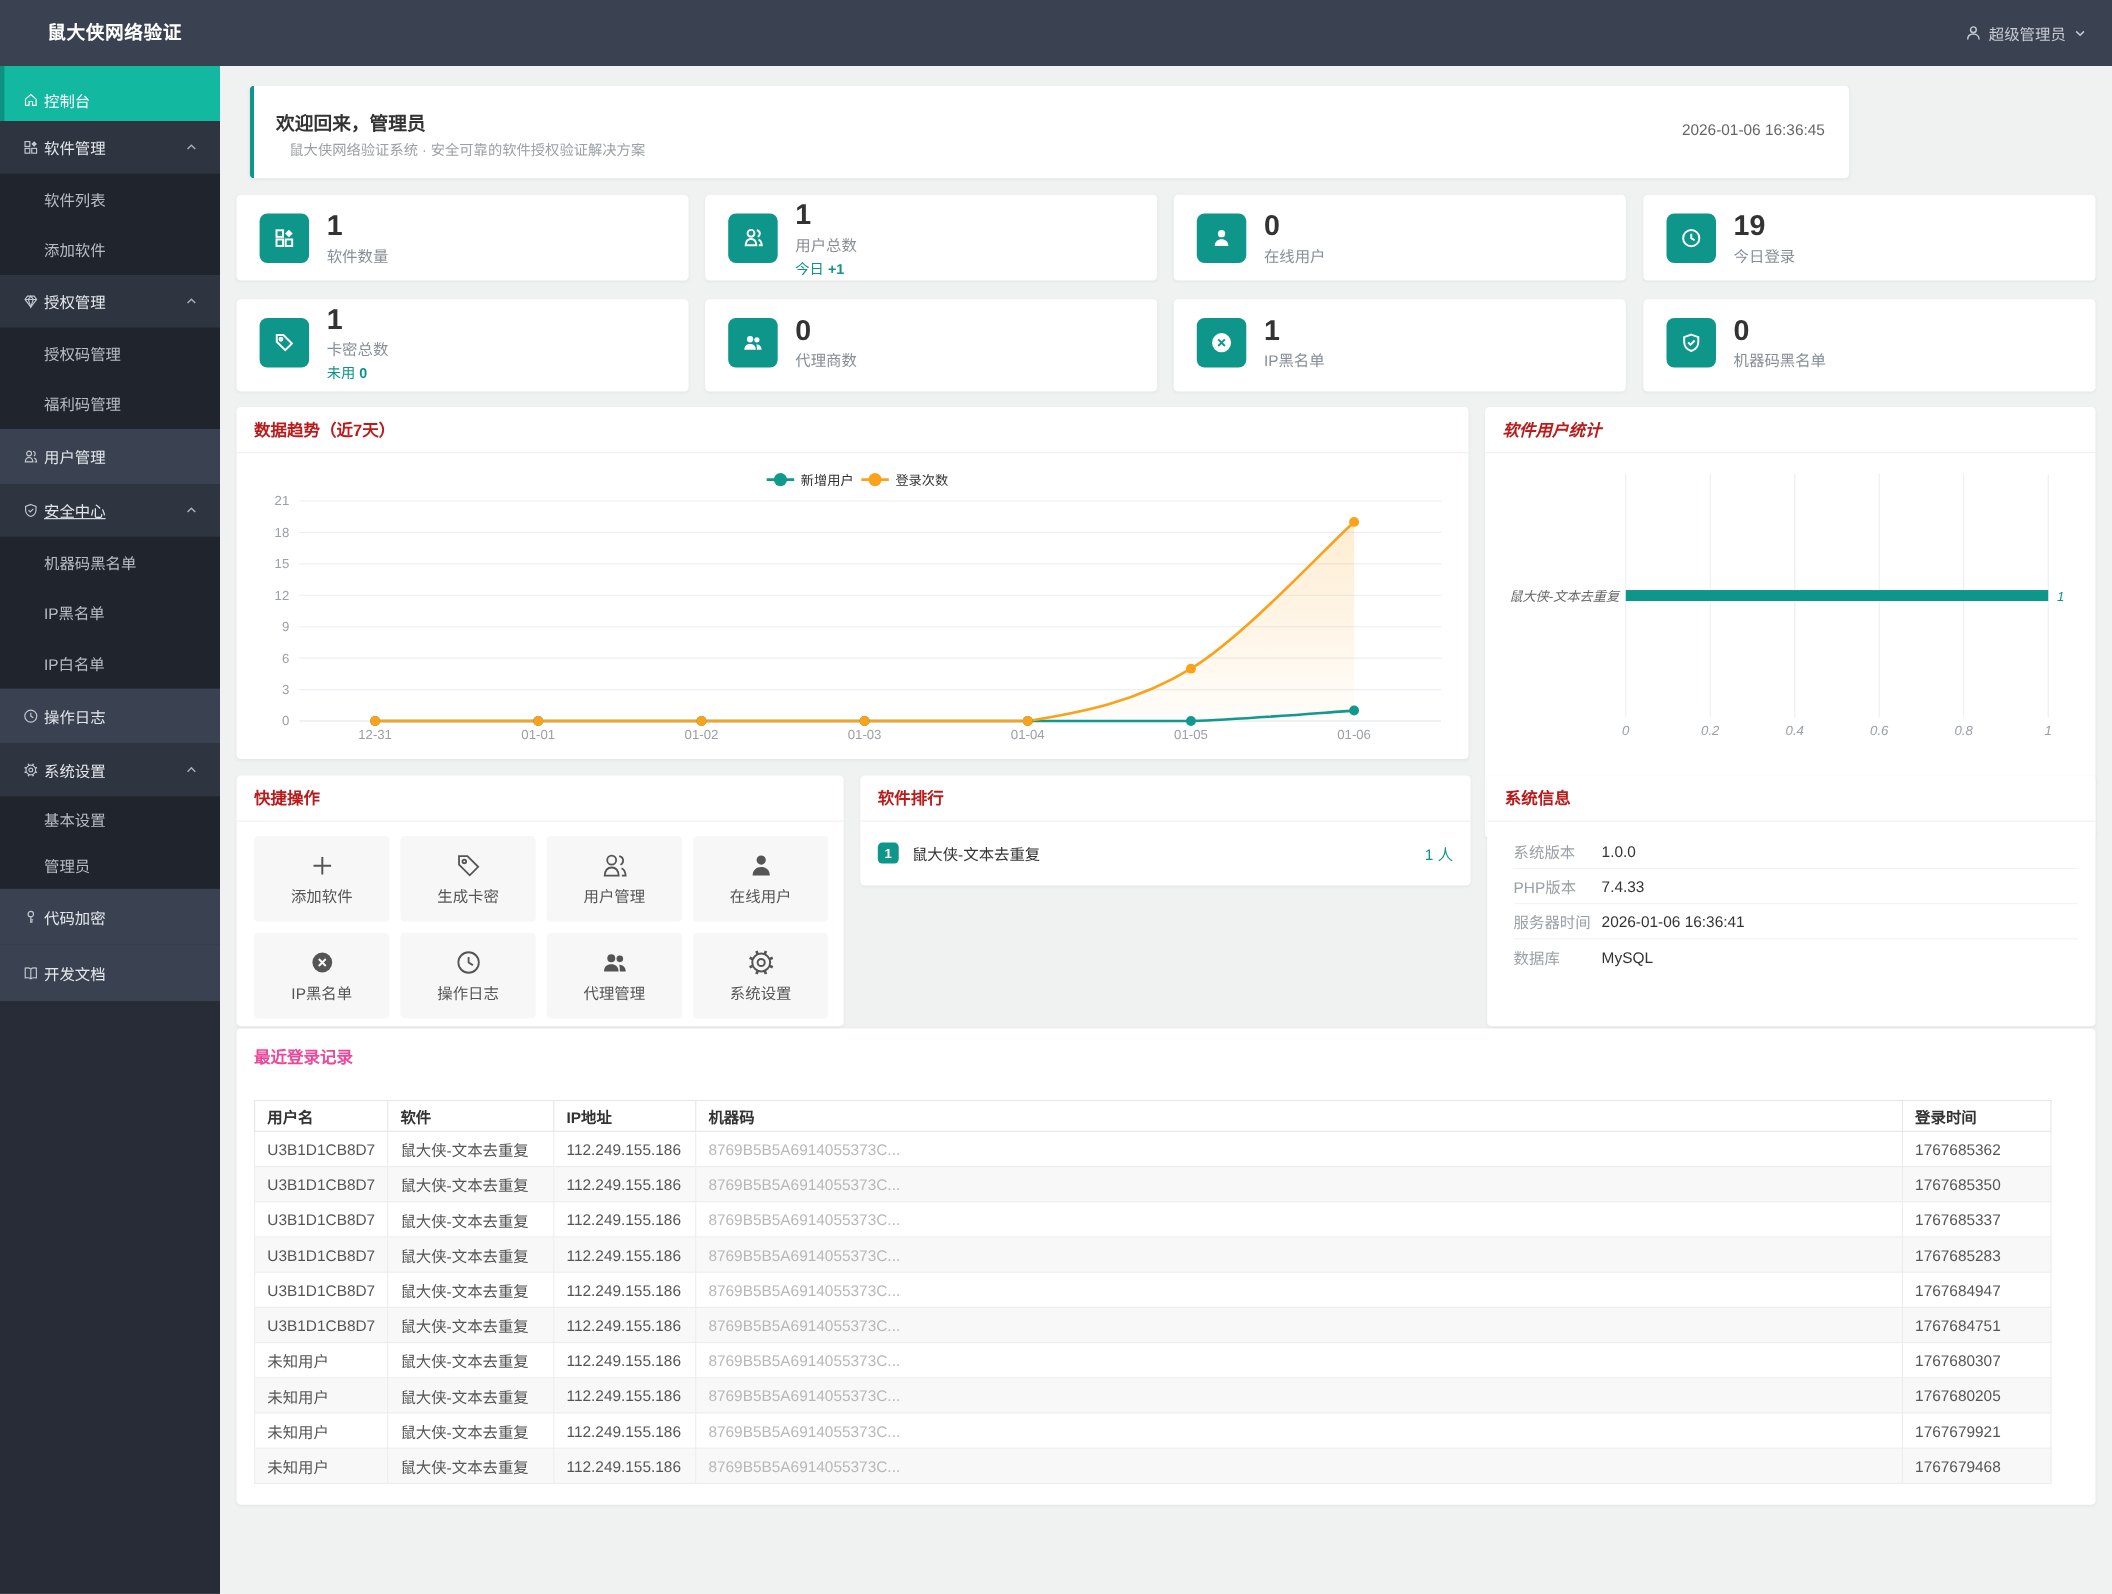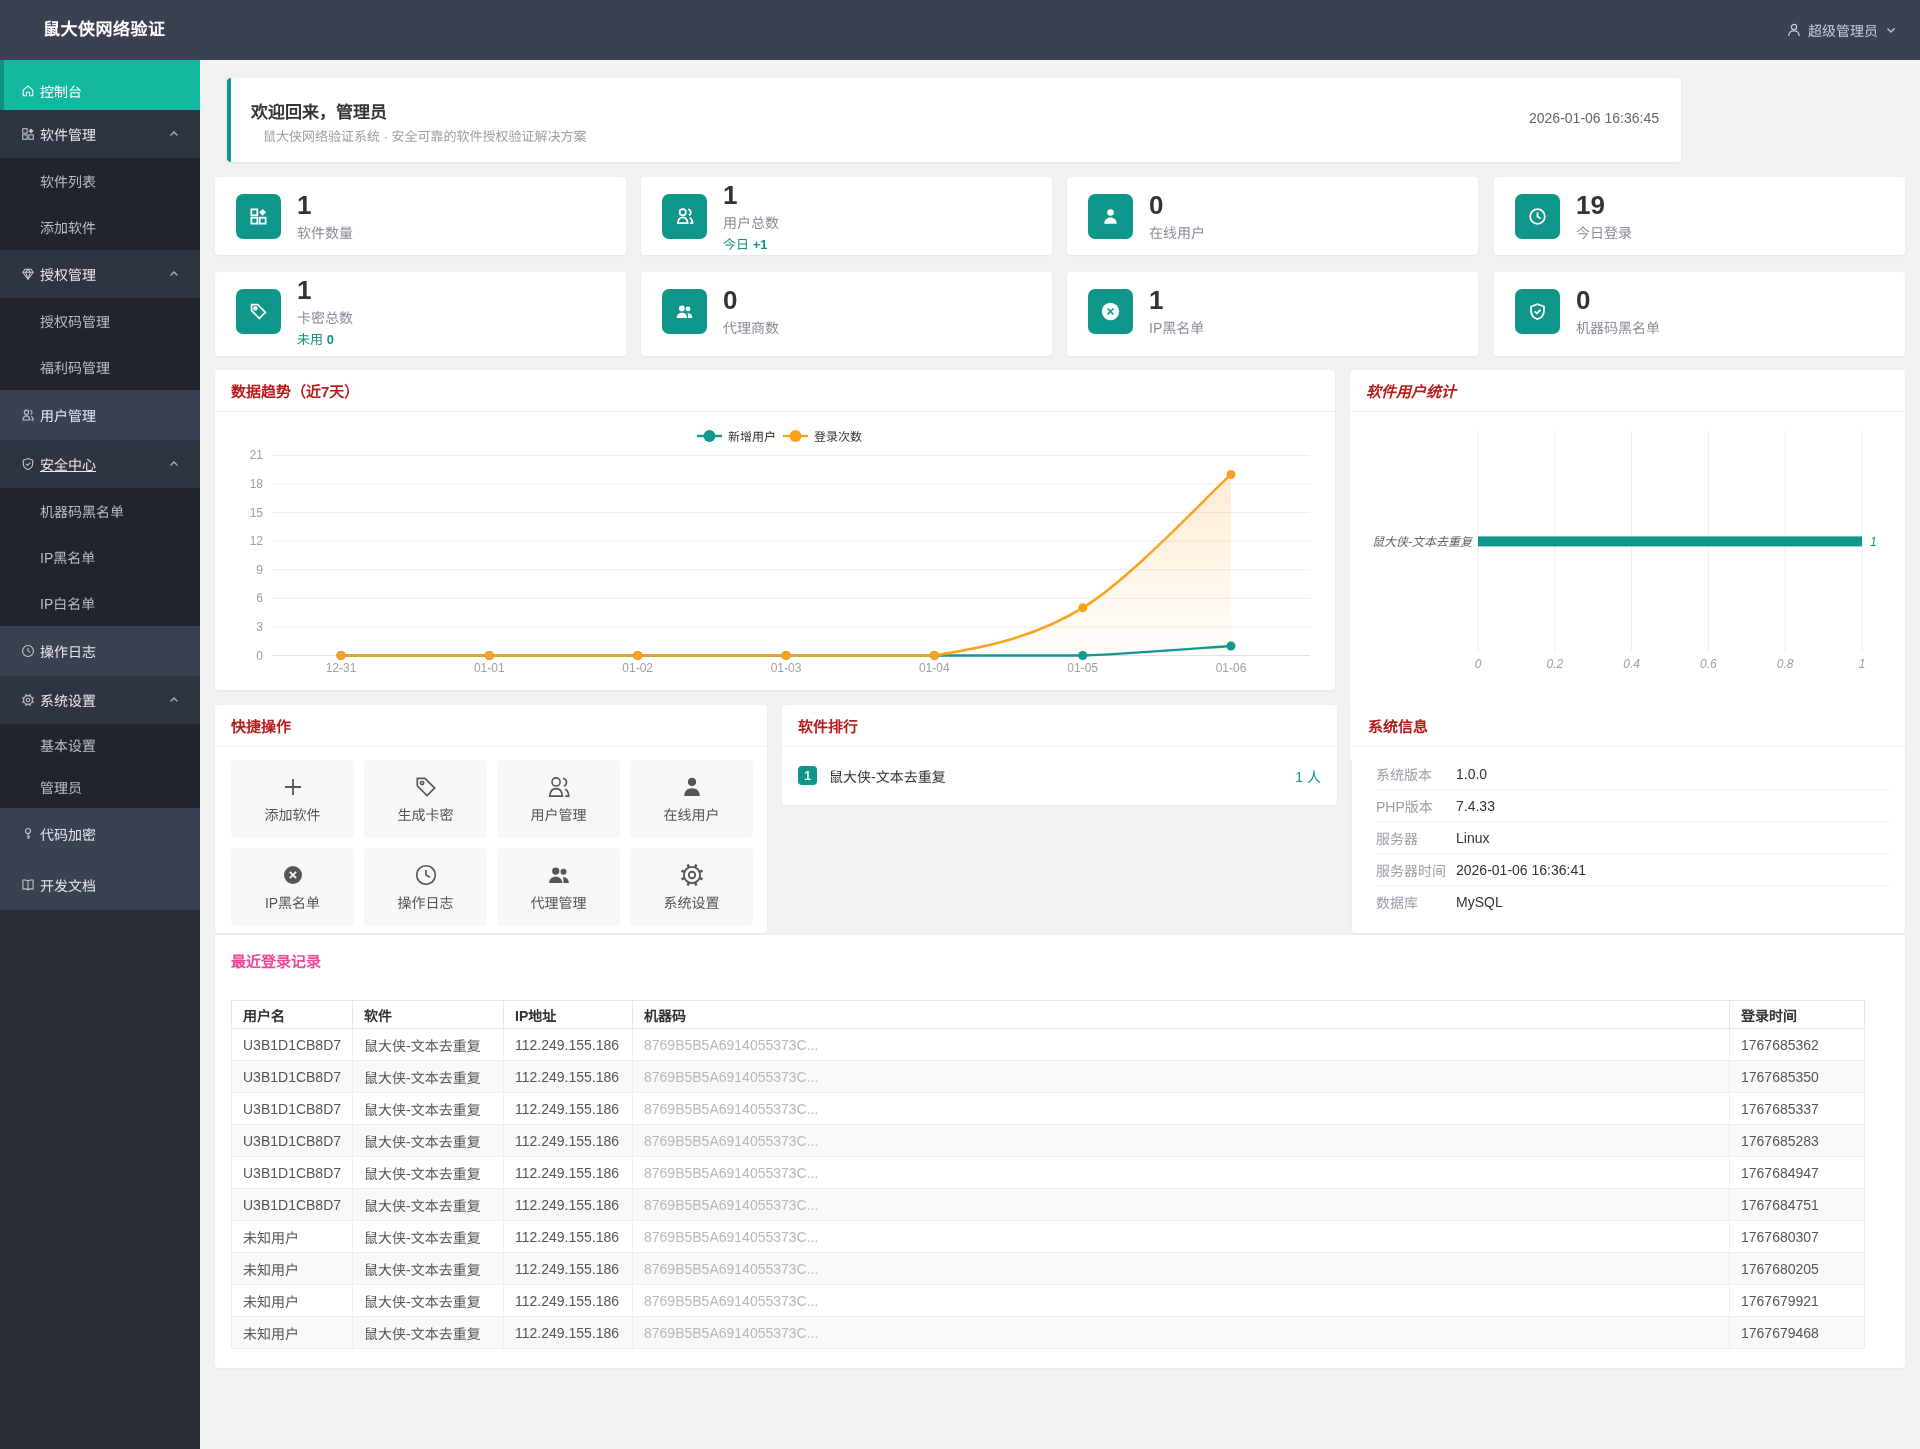--- a/index.html
+++ b/index.html
@@ -483,24 +483,20 @@
   <div style="padding:11px 16px 0 24px;">
     <div class="sirow">
         <div class="k">系统版本</div>
         <div class="v">1.0.0</div>
       </div>
     <div class="sirow">
         <div class="k">PHP版本</div>
         <div class="v">7.4.33</div>
       </div>
     <div class="sirow">
-        <div class="k">服务器</div>
-        <div class="v">Linux</div>
-      </div>
-    <div class="sirow">
         <div class="k">服务器时间</div>
         <div class="v">2026-01-06 16:36:41</div>
       </div>
     <div class="sirow" style="border-bottom:none;">
         <div class="k">数据库</div>
         <div class="v">MySQL</div>
       </div>
   </div>
 </div>
 

